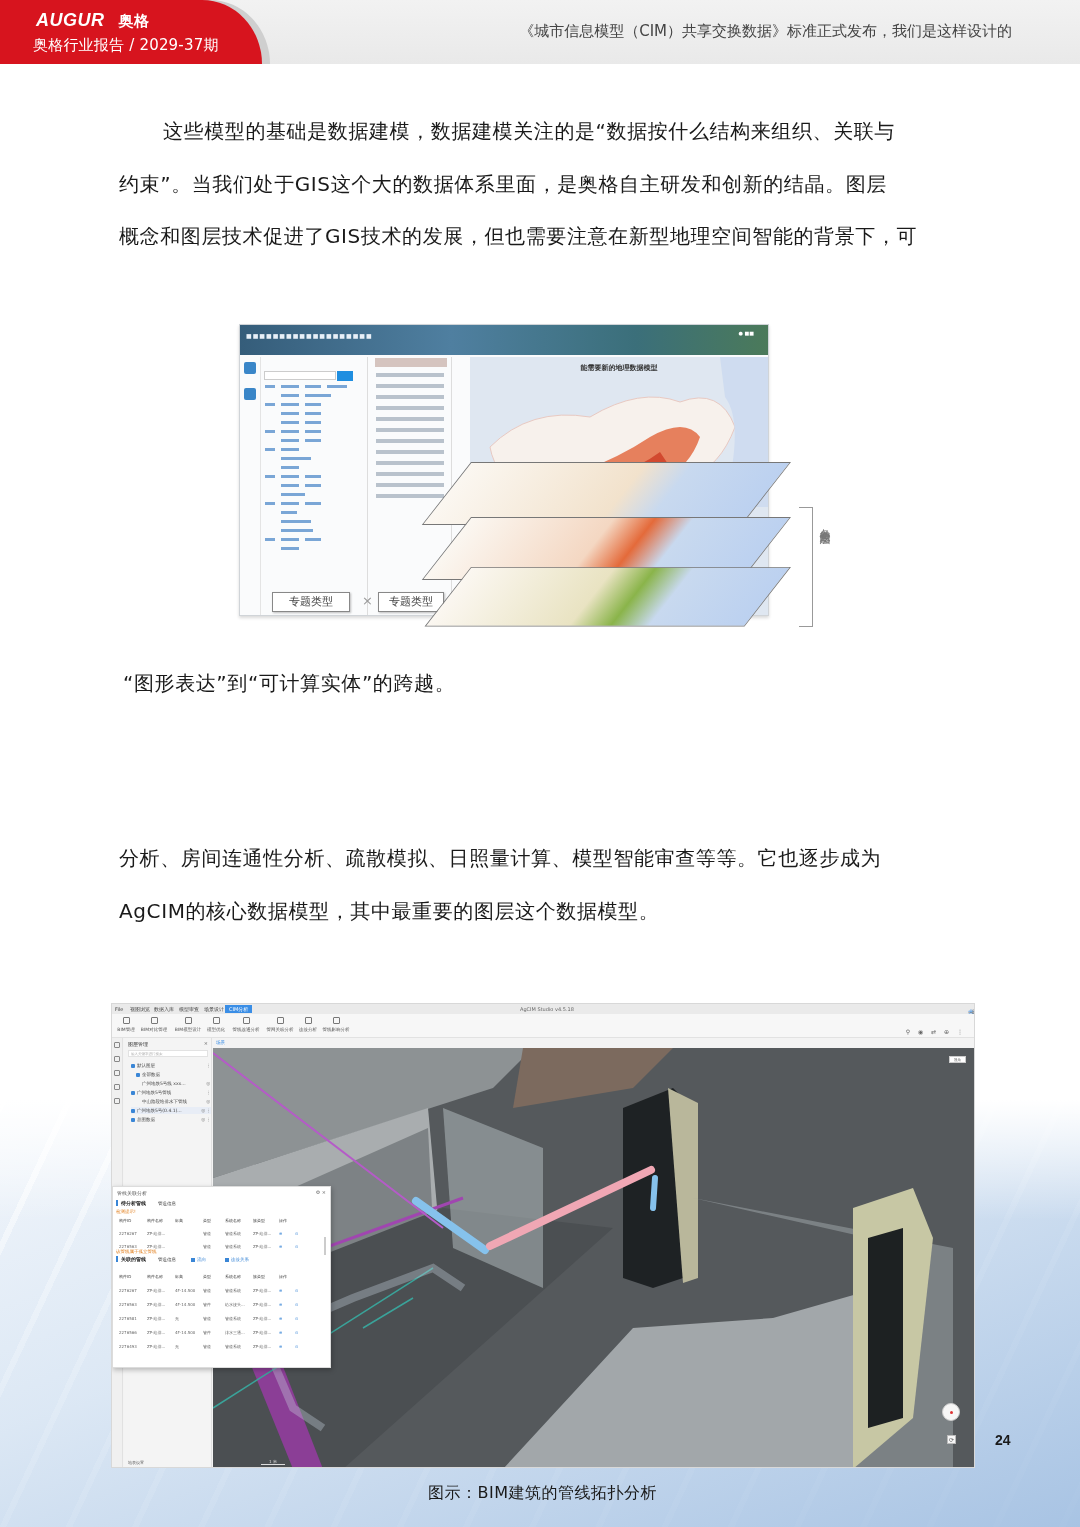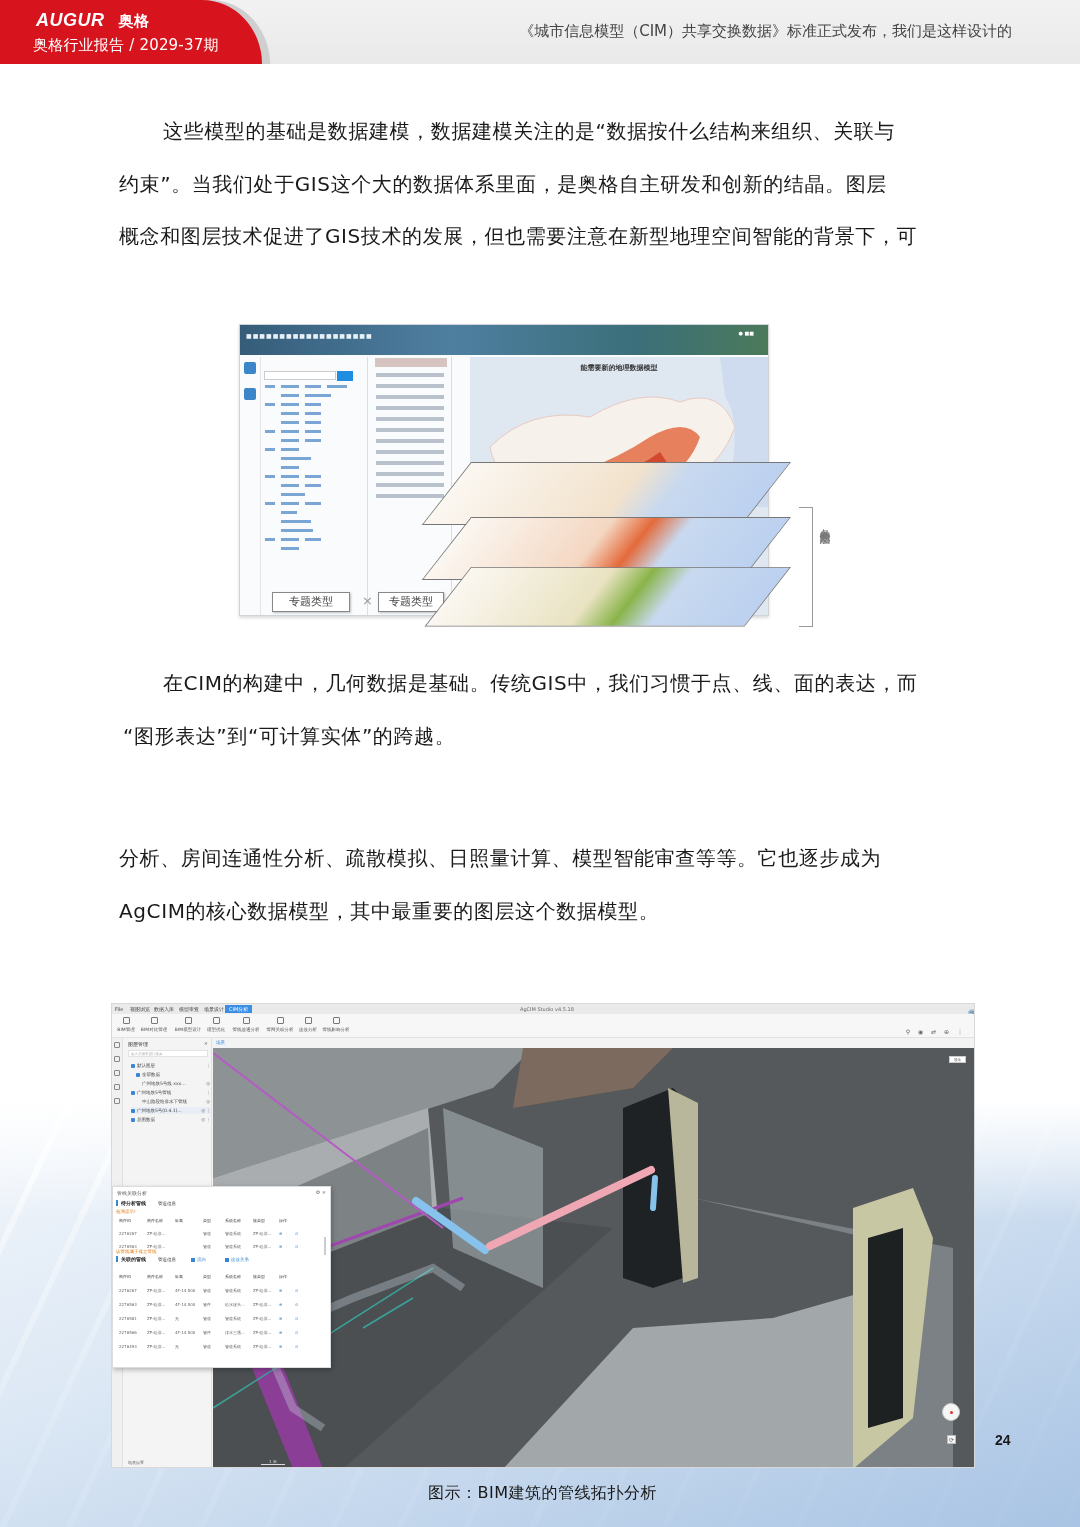--- a/index.html
+++ b/index.html
@@ -254,21 +254,20 @@
   </div>
 
   <div class="layer" style="left:232px;top:140px;transform:skewX(-38deg) scaleY(.9);background:linear-gradient(90deg,#fbf7f1 0%,#f2e2cc 55%,#c8d9ef 70%,#bcd1f0 100%);"></div>
   <div class="layer" style="left:232px;top:195px;transform:skewX(-38deg) scaleY(.9);background:linear-gradient(90deg,#fbf7f1 0%,#f4d7c2 45%,#e46a3a 58%,#c8d9ef 70%,#bcd1f0 100%);"></div>
   <div class="layer" style="left:232px;top:245px;transform:skewX(-38deg) scaleY(.85);background:linear-gradient(90deg,#fbf7f1 0%,#e9e3c2 45%,#8ab44a 58%,#c8d9ef 70%,#bcd1f0 100%);"></div>
   <div class="bracket"></div>
   <div class="vert-label">各类专题图层</div>
 </div>
 
 <div class="para" style="top:657px;">
-  <span class="line indent">在CIM的构建中，几何数据是基础。传统GIS中，我们习惯于点、线、面的表达，而</span>
   <span class="line" style="padding-left:4px">“图形表达”到“可计算实体”的跨越。</span>
 </div>
 
 <div class="para" style="top:832px;">
   <span class="line">分析、房间连通性分析、疏散模拟、日照量计算、模型智能审查等等。它也逐步成为</span>
   <span class="line">AgCIM的核心数据模型，其中最重要的图层这个数据模型。</span>
 </div>
 
 <div class="bg-city"></div>
 <div class="bg-city-top"></div>

